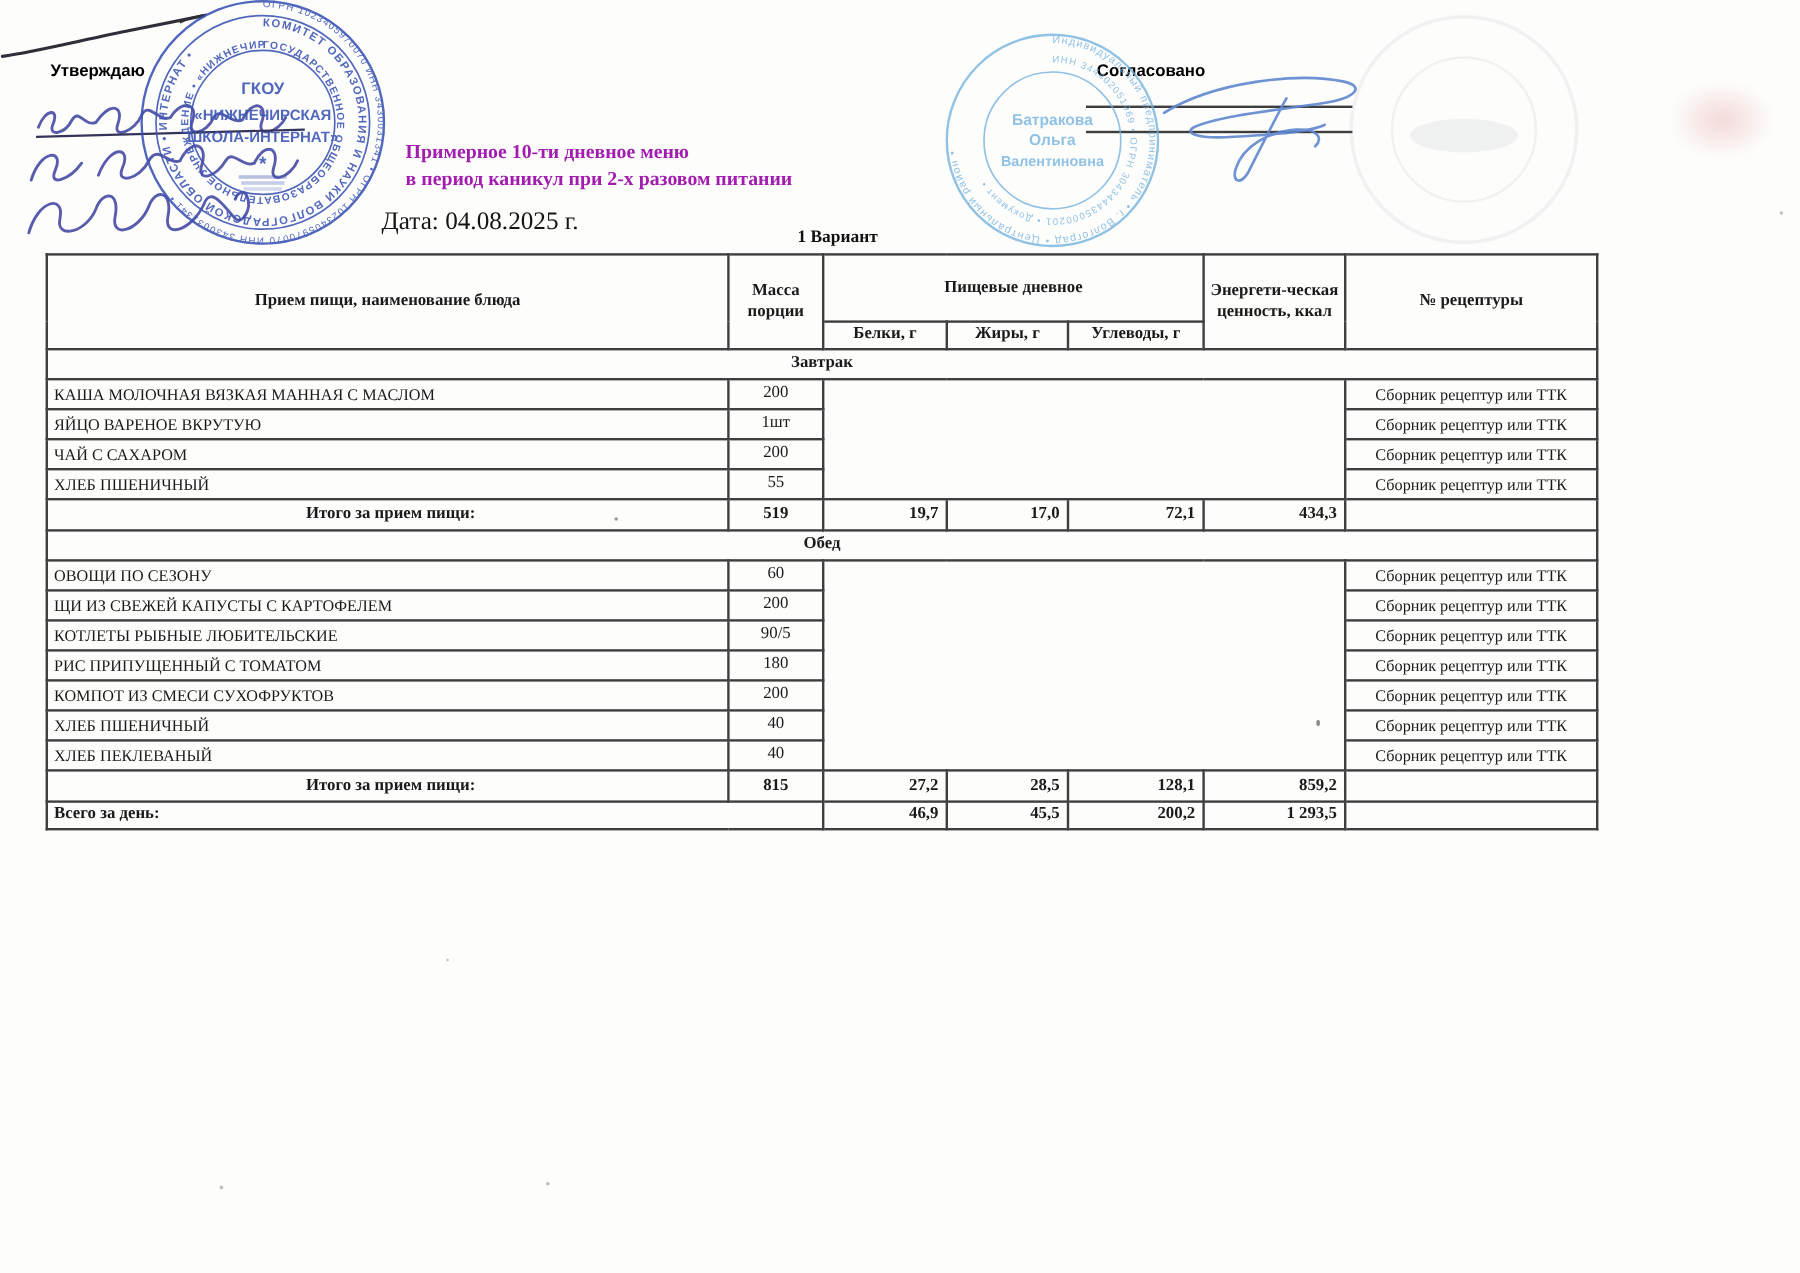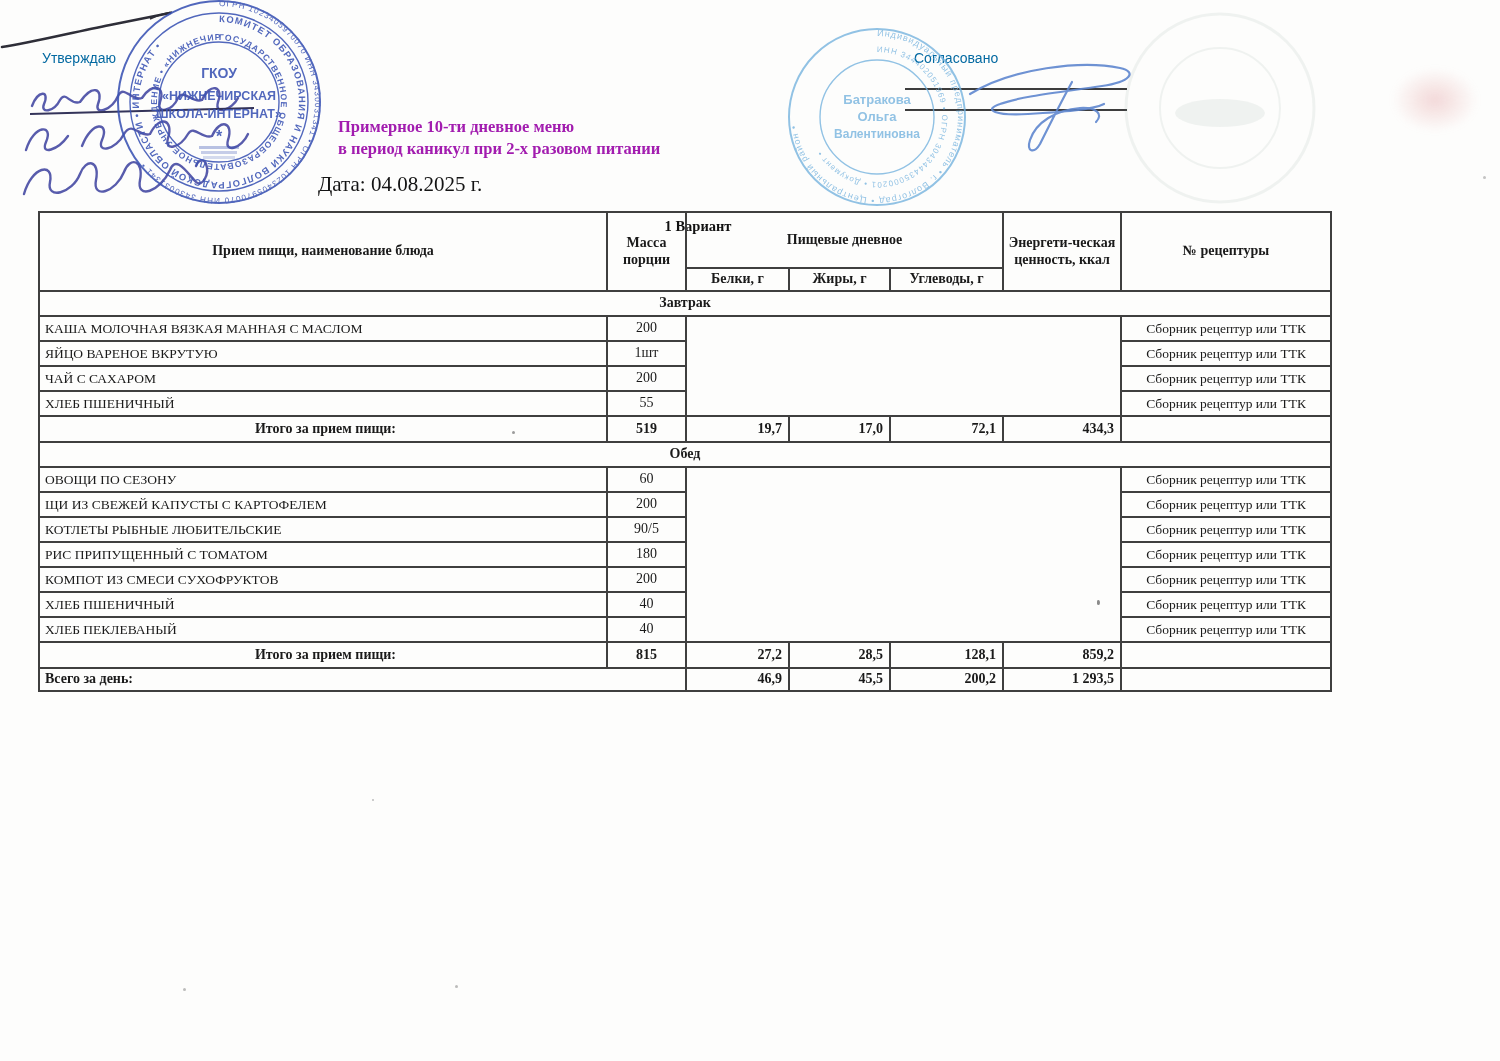--- a/index.html
+++ b/index.html
@@ -3,25 +3,25 @@
 <meta charset="utf-8">
 <style>
   html,body{margin:0;padding:0;}
   body{
     width:1500px;height:1061px;position:relative;overflow:hidden;
     background:#fdfdfc;
     font-family:"Liberation Serif", serif;color:#1c1c1c;
   }
   .abs{position:absolute;}
   
-  .appr-label{font-family:"Liberation Sans",sans-serif;font-weight:normal;font-size:14px;color:#0369a1;}
+  .appr-label{font-family:"Liberation Sans",sans-serif;font-weight:bold;font-size:14px;color:#000000;}
   
   .title-block{left:338px;top:116px;width:720px;
     font-weight:bold;font-size:16.5px;line-height:22px;color:#a21caf;}
-  .variant{left:338px;top:190px;width:720px;text-align:center;font-weight:bold;font-size:14.5px;color:#111;margin-top:28px;}
+  .variant{left:338px;top:190px;width:720px;text-align:center;font-weight:bold;font-size:14.5px;color:#111;}
   .date-line{left:318px;top:172px;font-size:21px;color:#141414;}
   
   .sig-line{height:0;border-top:2px solid #3d3d3d;}
   
   .menu-table{position:absolute;left:38px;top:211px;border-collapse:collapse;table-layout:fixed;
     width:1276px;font-family:"Liberation Serif",serif;color:#1a1a1a;}
   .menu-table td,.menu-table th{border:2px solid #3f3f3f;padding:0;overflow:hidden;
     font-size:14px;line-height:1.15;vertical-align:middle;}
   .menu-table th{font-weight:bold;}
   .c-name{width:568px;} .c-mass{width:79px;} .c-prot{width:103px;} .c-fat{width:101px;}

